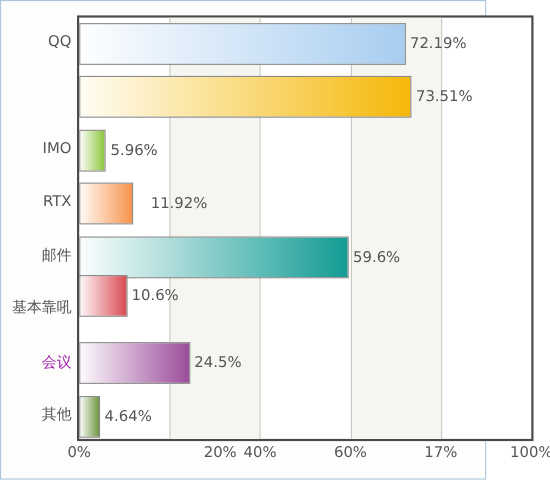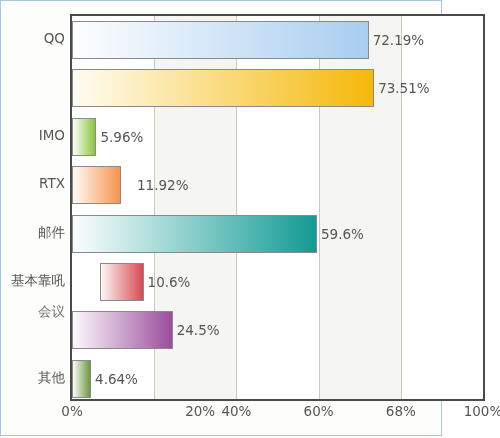--- a/index.html
+++ b/index.html
@@ -128,21 +128,21 @@
 <body>
 
 <div id="chart-frame">
 
   <div id="cat-labels">
       <div class="cat-label" style="top: 0px; color: rgb(85, 85, 85);">QQ</div>
       <div class="cat-label" style="top: 96.8px; color: rgb(85, 85, 85);">IMO</div>
       <div class="cat-label" style="top: 145.2px; color: rgb(85, 85, 85);">RTX</div>
       <div class="cat-label" style="top: 193.6px; color: rgb(85, 85, 85);">邮件</div>
       <div class="cat-label" style="top: 242px; color: rgb(85, 85, 85);">基本靠吼</div>
-      <div class="cat-label" style="top: 273px; color: #737373;">会议</div>
+      <div class="cat-label" style="top: 292px; color: #a21caf;">会议</div>
       <div class="cat-label" style="top: 338.8px; color: rgb(85, 85, 85);">其他</div>
     </div>
 
   <div id="plot-area">
     <div id="bands">
         <div class="band" style="left: 82.2px; width: 82.2px; background: rgb(245, 246, 241);"></div>
         <div class="band" style="left: 246.6px; width: 82.2px; background: rgb(245, 246, 241);"></div>
       </div>
     <div id="grid">
         <div class="gridline" style="left: 82.2px; background: rgb(201, 201, 191);"></div>
@@ -164,37 +164,37 @@
           <div class="bar-value" style="left: 24.4956px; color: rgb(85, 85, 85);">5.96%</div>
         </div>
         <div class="row" style="top: 145.2px;">
           <div class="bar" style="width: 48.9912px; background: linear-gradient(to right, rgb(255, 250, 246) 0%, rgb(247, 148, 77) 100%);"></div>
           <div class="bar-value" style="left: 48.9912px; color: rgb(85, 85, 85); margin-left: 12px;">11.92%</div>
         </div>
         <div class="row" style="top: 193.6px;">
           <div class="bar" style="width: 244.956px; background: linear-gradient(to right, rgb(251, 254, 254) 0%, rgb(19, 155, 148) 100%);"></div>
           <div class="bar-value" style="left: 244.956px; color: rgb(85, 85, 85);">59.6%</div>
         </div>
-        <div class="row" style="top: 242px; margin-left: 28px;">
+        <div class="row" style="top: 229px;">
           <div class="bar" style="width: 43.566px; background: linear-gradient(to right, rgb(253, 246, 247) 0%, rgb(217, 74, 82) 100%);"></div>
           <div class="bar-value" style="left: 43.566px; color: rgb(85, 85, 85);">10.6%</div>
         </div>
         <div class="row" style="top: 290.4px;">
           <div class="bar" style="width: 100.695px; background: linear-gradient(to right, rgb(252, 249, 252) 0%, rgb(155, 77, 155) 100%);"></div>
           <div class="bar-value" style="left: 100.695px; color: rgb(85, 85, 85);">24.5%</div>
         </div>
         <div class="row" style="top: 338.8px;">
           <div class="bar" style="width: 19.0704px; background: linear-gradient(to right, rgb(250, 252, 247) 0%, rgb(111, 150, 68) 100%);"></div>
           <div class="bar-value" style="left: 19.0704px; color: rgb(85, 85, 85);">4.64%</div>
         </div>
       </div>
   </div>
 
   <div id="x-labels">
       <div class="x-label" style="left: 2px; color: rgb(85, 85, 85);">0%</div>
       <div class="x-label" style="left: 84.2px; color: rgb(85, 85, 85); margin-left: 46px;">20%</div>
       <div class="x-label" style="left: 166.4px; color: rgb(85, 85, 85);">40%</div>
       <div class="x-label" style="left: 248.6px; color: rgb(85, 85, 85);">60%</div>
-      <div class="x-label" style="left: 330.8px; color: rgb(85, 85, 85);">68%</div>
+      <div class="x-label" style="left: 330.8px; color: rgb(85, 85, 85);">17%</div>
       <div class="x-label" style="left: 413px; color: rgb(85, 85, 85);">100%</div>
     </div>
 
 </div>
 
 </body></html>

